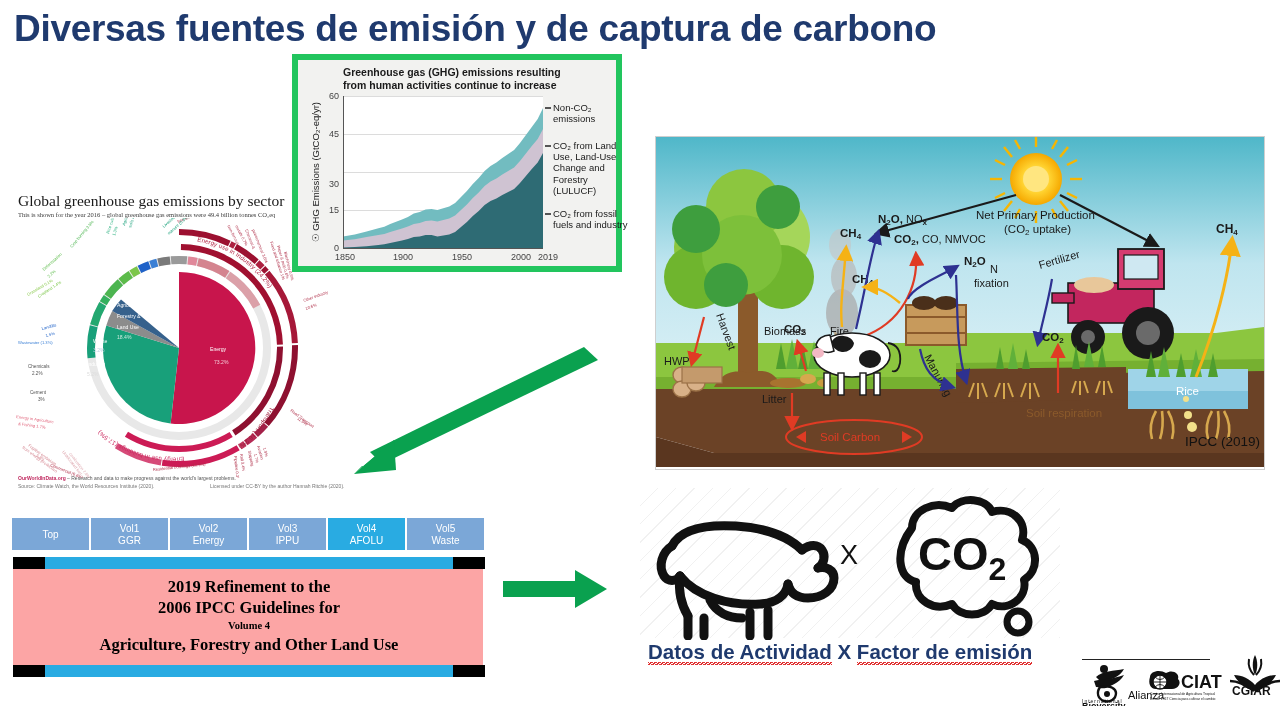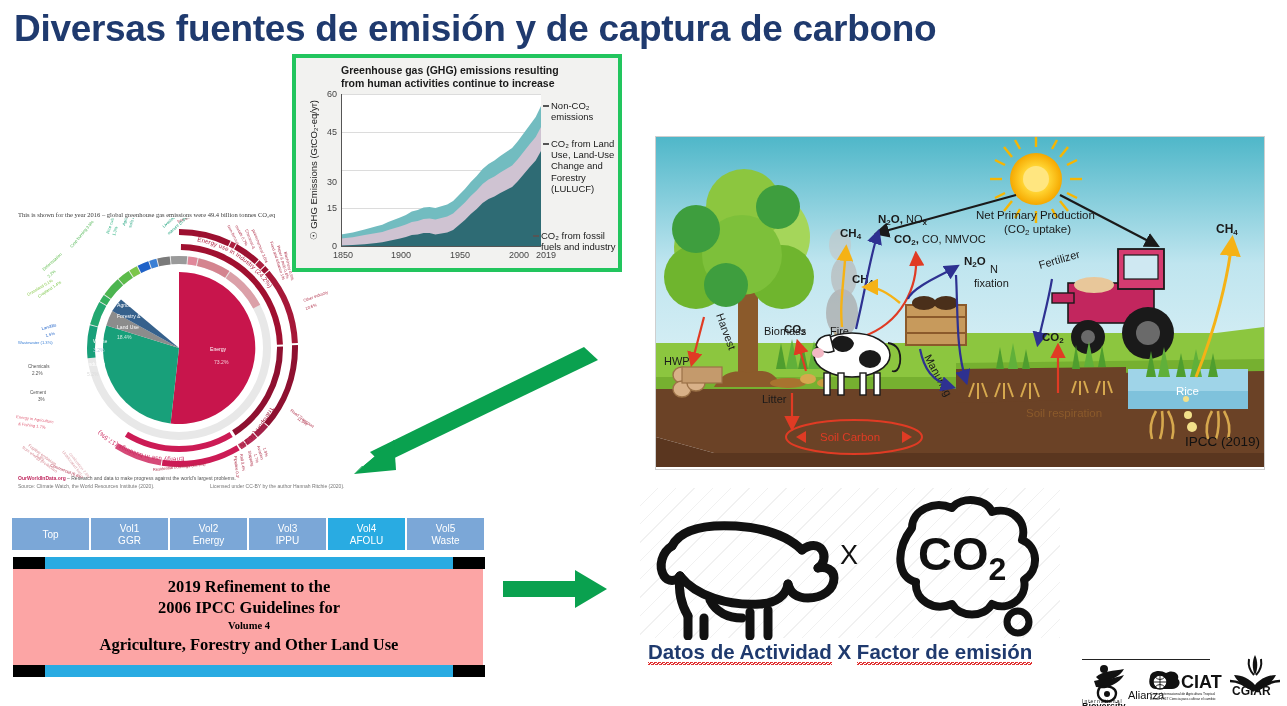--- a/index.html
+++ b/index.html
@@ -16,21 +16,21 @@
   #slide-title {
     position: absolute; left: 14px; top: 8px;
     font-size: 37px; font-weight: bold; letter-spacing: -0.3px;
     color: #1f3a6e; white-space: nowrap;
     font-family: "Liberation Sans", sans-serif;
   }
 
   
   #ghg-chart {
     position: absolute; left: 292px; top: 54px; width: 330px; height: 218px;
-    background: #f2f2f0; border: 4px solid #22c55e;
+    background: #f2f2f0; border: 6px solid #22c55e;
   }
   #ghg-chart-title {
     position: absolute; left: 45px; top: 6px; width: 240px;
     font-size: 10.5px; font-weight: bold; color: #1a1a1a; line-height: 1.25;
   }
   #ghg-plotwrap { position: absolute; left: 45px; top: 36px; width: 200px; height: 152px; border-radius: 10px; }
   #ghg-plot {
     position: absolute; left: 0; top: 0; width: 200px; height: 152px;
     background: #ffffff;
   }
@@ -214,28 +214,29 @@
       </div>
 
       <div class="ghg-legend" style="left:210px; top:6px;">
         <span class="dash"></span>
         <span>Non-CO₂ emissions</span>
       </div>
       <div class="ghg-legend" style="left:210px; top:44px;">
         <span class="dash"></span>
         <span>CO₂ from Land Use, Land-Use Change and Forestry (LULUCF)</span>
       </div>
-      <div class="ghg-legend" style="left:200px; top:112px;margin-top:24px;">
+      <div class="ghg-legend" style="left:210px; top:112px;">
         <span class="dash"></span>
         <span>CO₂ from fossil fuels and industry</span>
       </div>
     </div>
   </div>
 
   <div id="owid">
+    <div id="owid-title">Global greenhouse gas emissions by sector</div>
     <div id="owid-sub">This is shown for the year 2016 – global greenhouse gas emissions were 49.4 billion tonnes CO₂eq</div>
 
     <svg id="owid-svg" width="330" height="260" viewBox="0 0 330 260">
       <defs>
         <path id="arcIndustry" d="M 165,130 m 0,-108 a 108,108 0 0 1 93.5,54" fill="none"></path>
         <path id="arcTransport" d="M 165,130 m 93.5,54 a 108,108 0 0 1 -40,48" fill="none"></path>
         <path id="arcBuild" d="M 165,130 m 18,106.5 a 108,108 0 0 1 -115,-45" fill="none"></path>
       </defs>
 
       <g>

